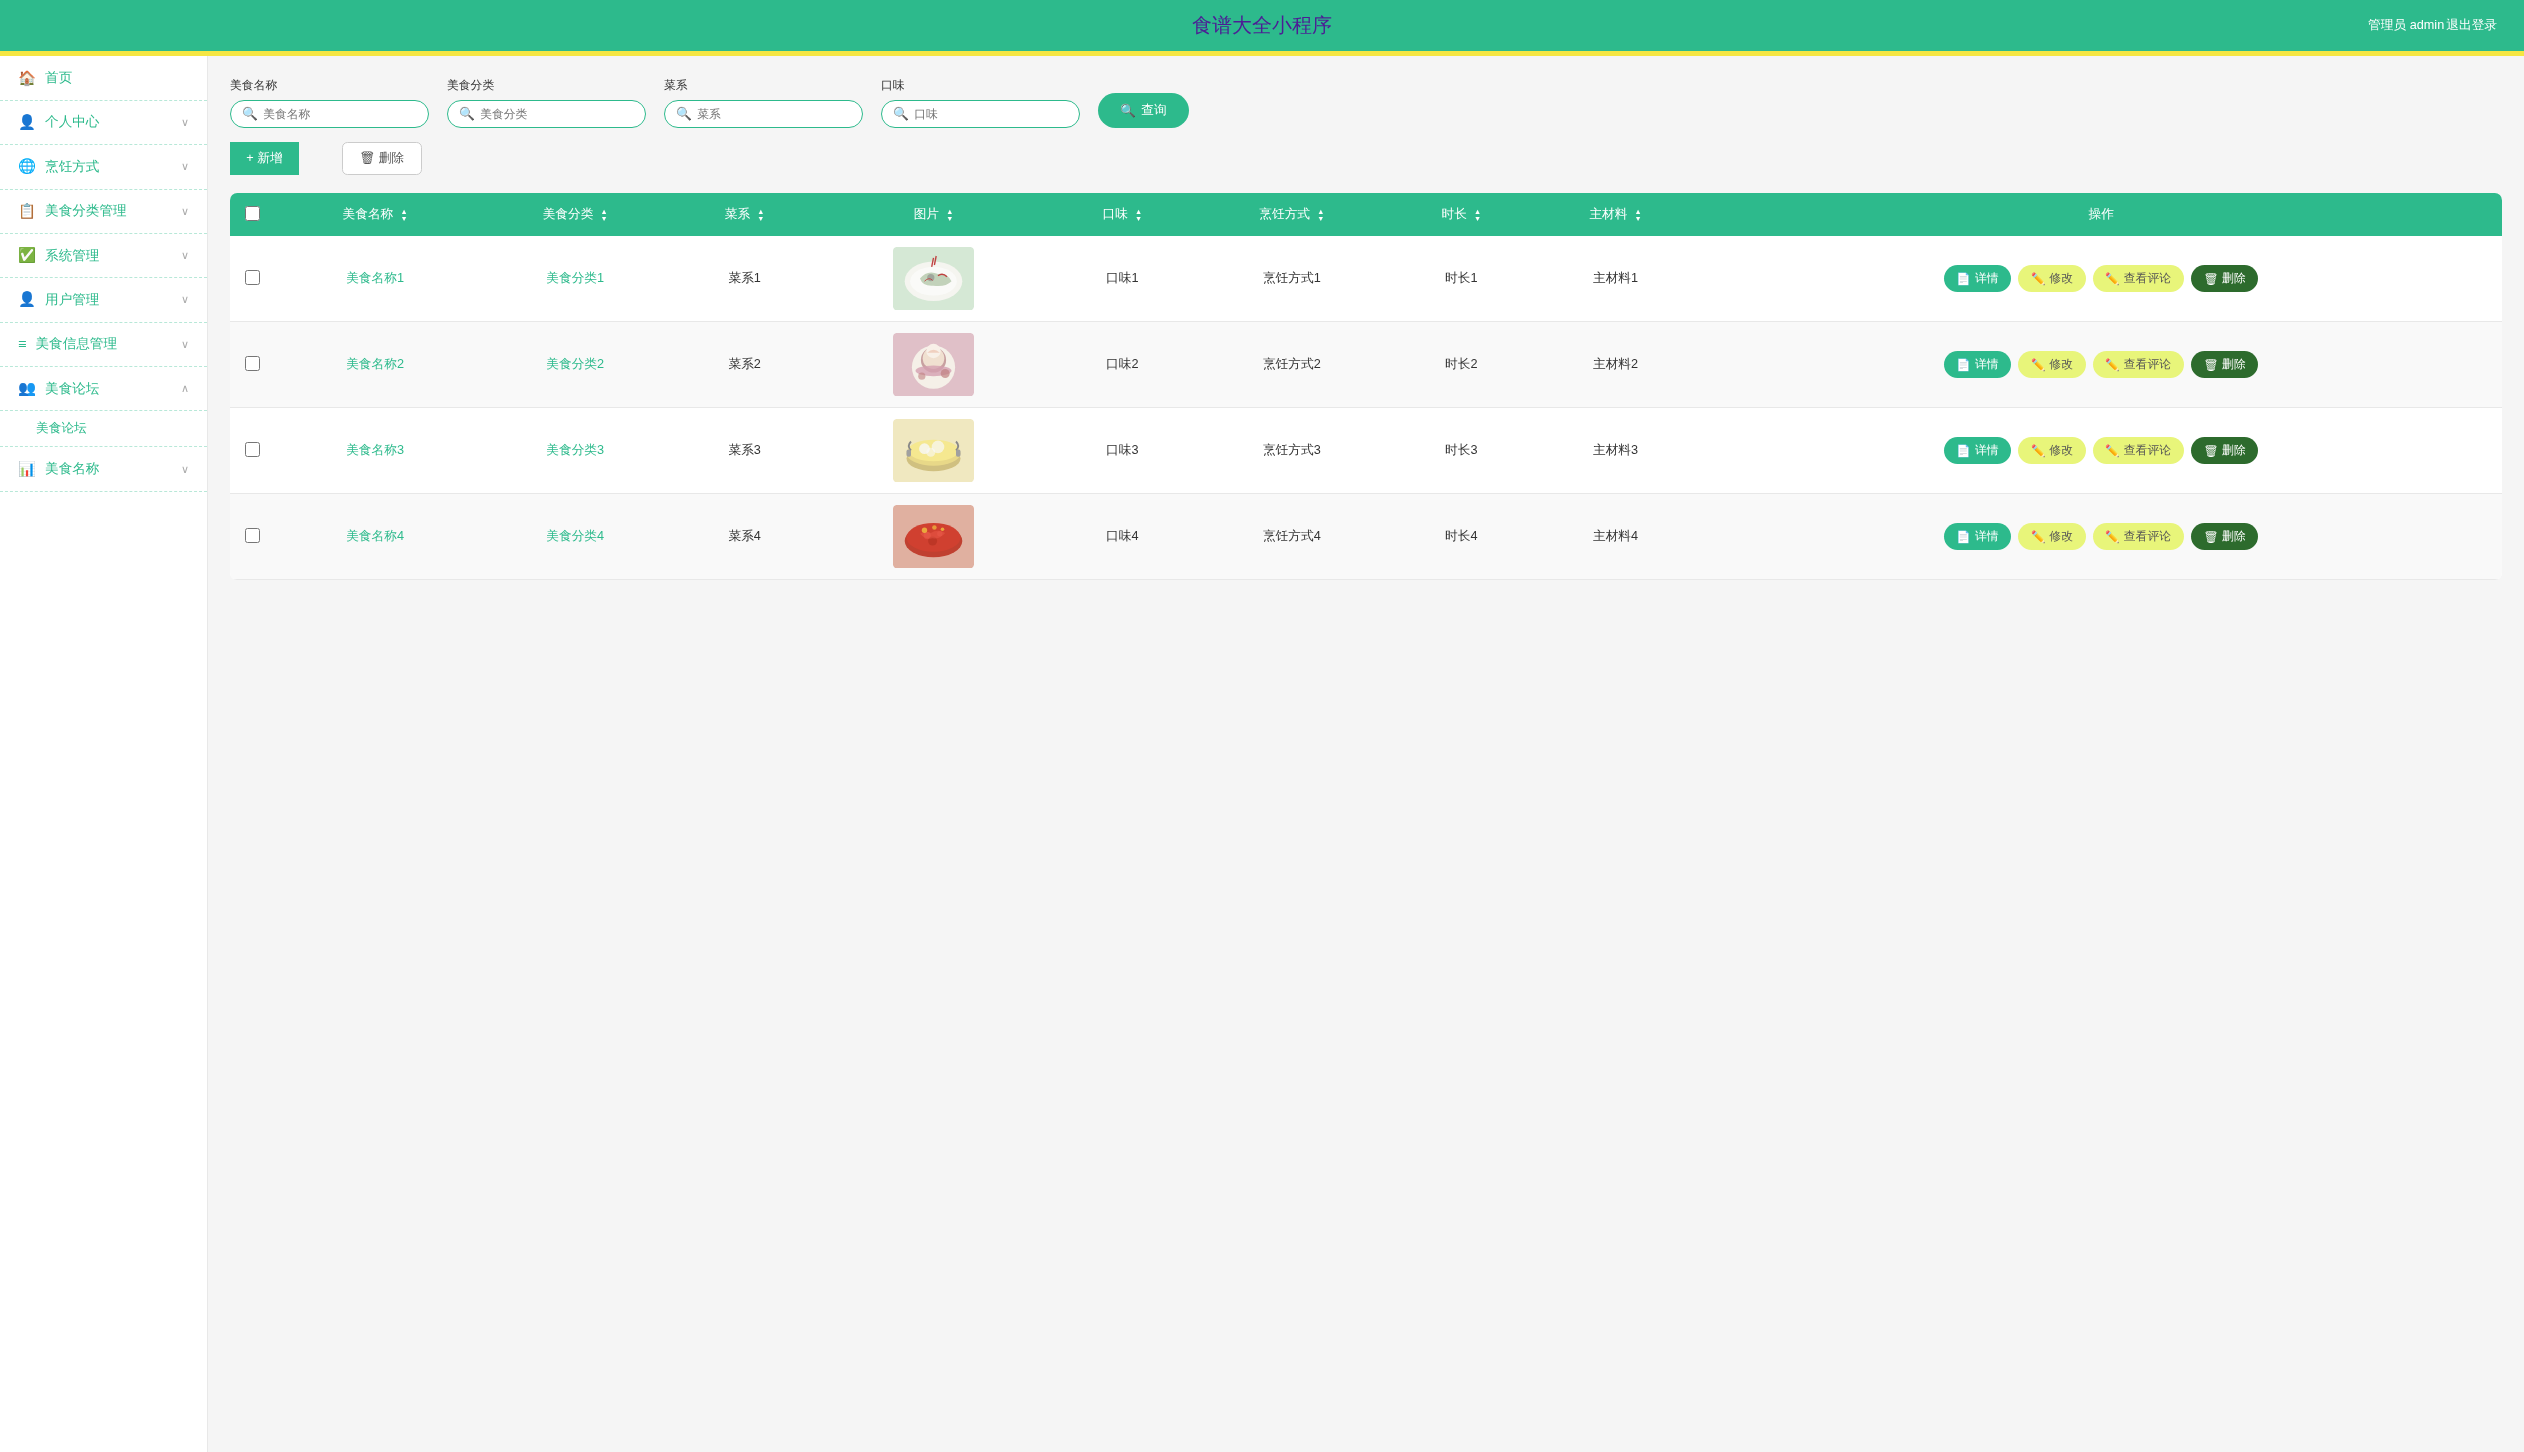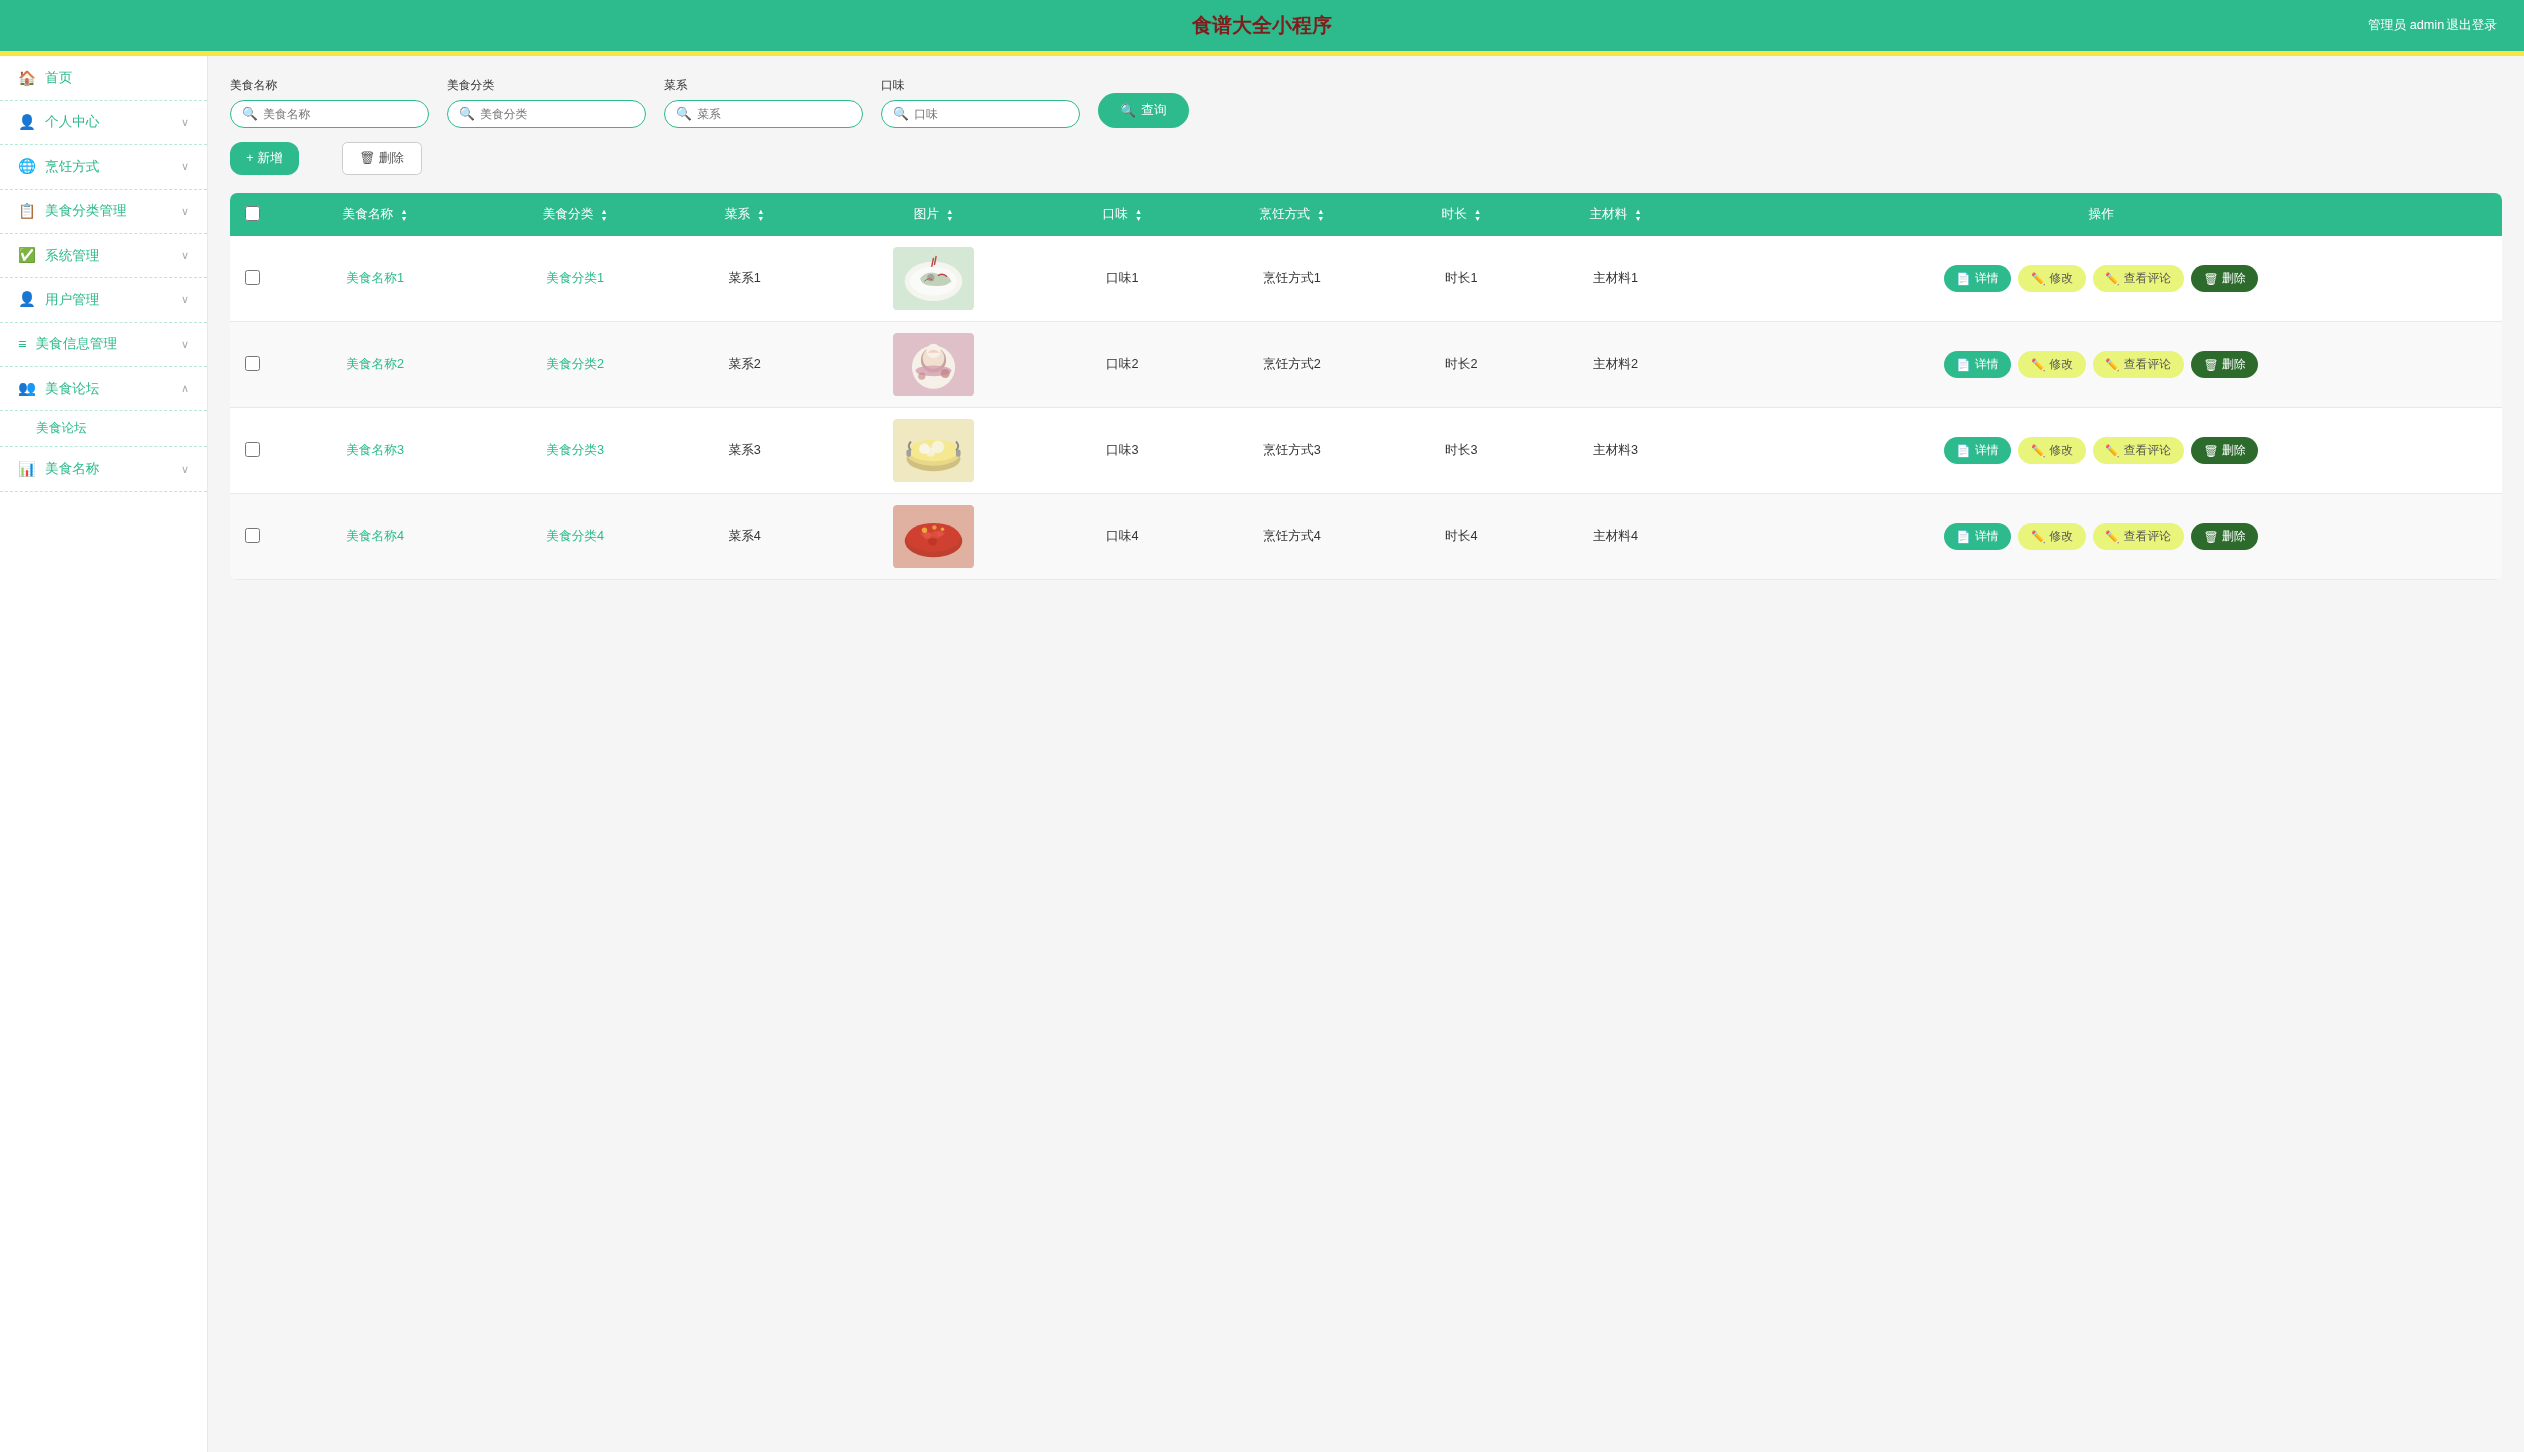--- a/index.html
+++ b/index.html
@@ -8,23 +8,23 @@
     
     .header {
       background: #2dba8c;
       height: 51px;
       display: flex;
       align-items: center;
       justify-content: center;
       position: relative;
     }
     .header-title {
-      color: #7f1d1d;
+      color: #4c1d95;
       font-size: 20px;
-      font-weight: bold;
+      font-weight: normal;
     }
     .header-right {
       position: absolute;
       right: 27px;
       color: #fff;
       font-size: 12.7px;
       display: flex;
       gap: 2px;
     }
     .header-right span { cursor: pointer; }
@@ -125,21 +125,21 @@
     
     .action-bar {
       display: flex;
       gap: 11px;
       margin-bottom: 18px;
     }
     .btn-add {
       background: #2dba8c;
       color: #fff;
       border: none;
-      border-radius: 12px;
+      border-radius: 0;
       padding: 7.2px 16.3px;
       font-size: 12.7px;
       cursor: pointer;
       display: flex;
       align-items: center;
       gap: 5.4px;
     }
     .btn-delete {
       background: #fff;
       color: #555;

